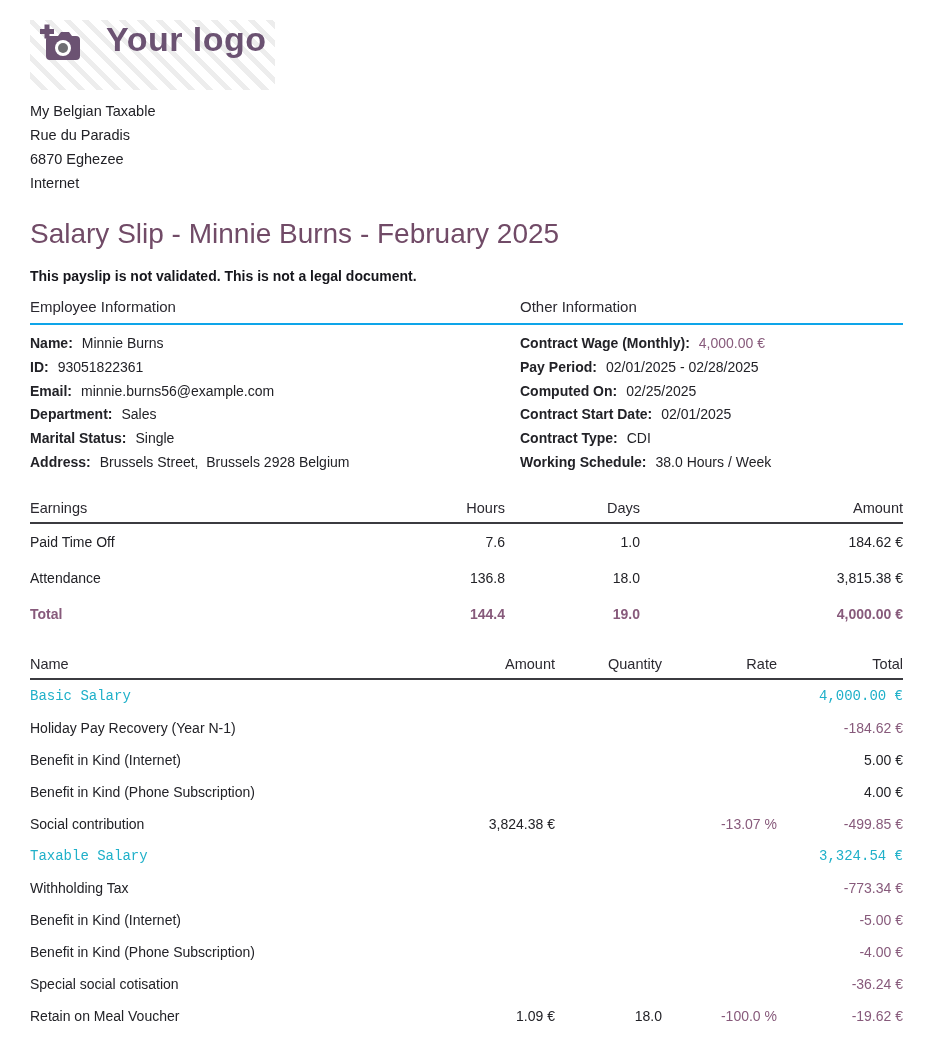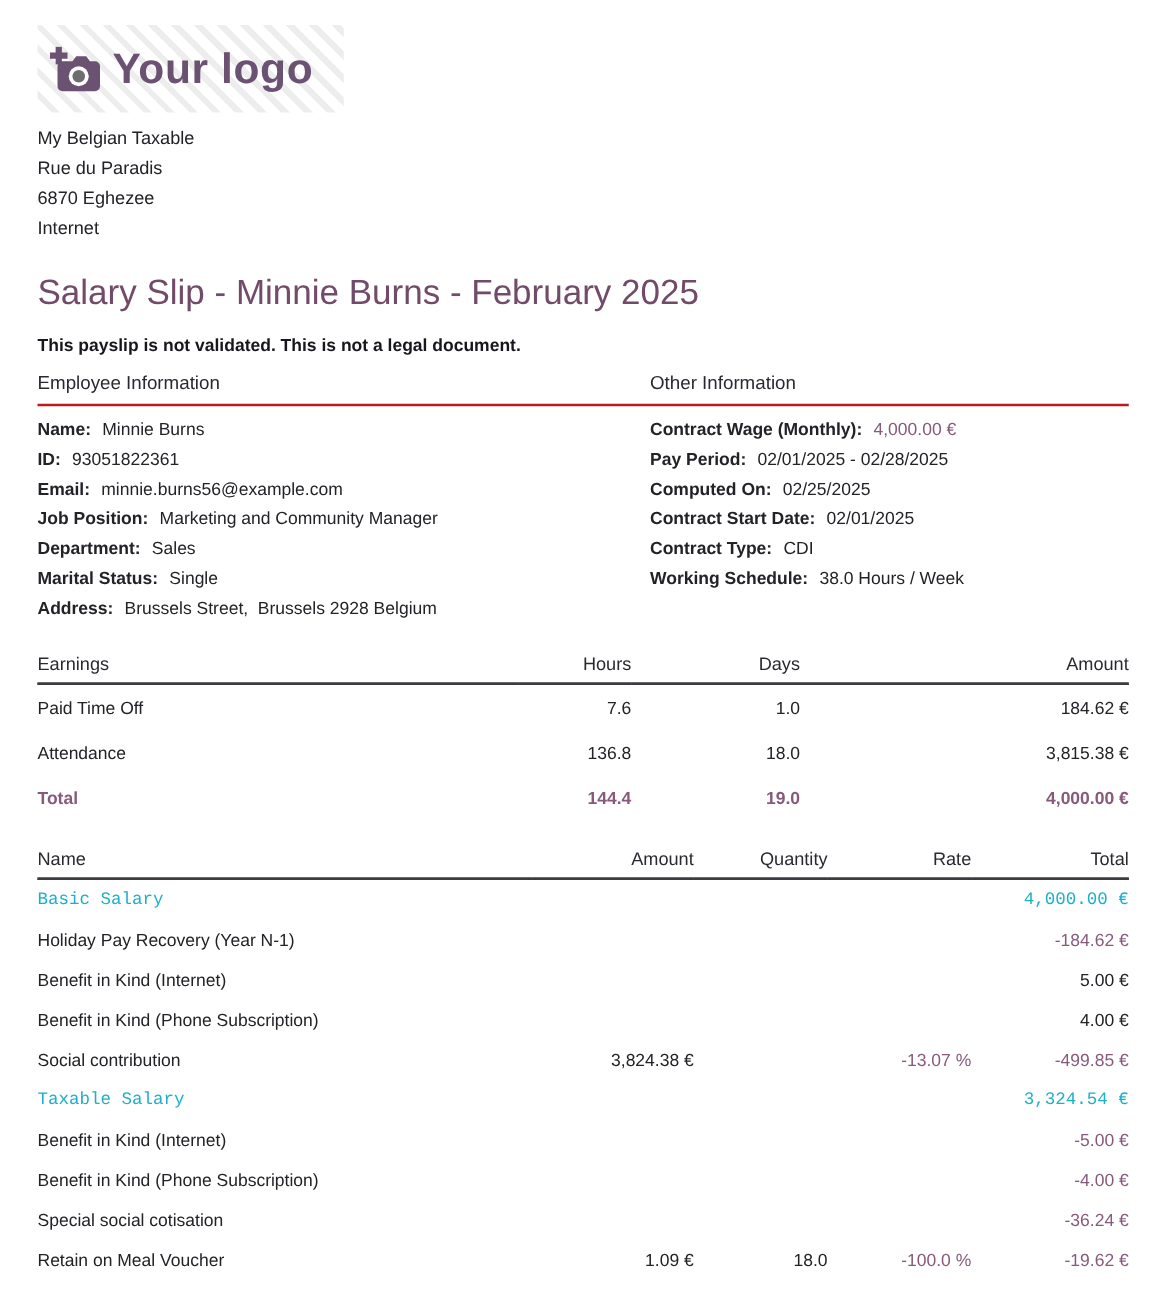--- a/index.html
+++ b/index.html
@@ -7,41 +7,41 @@
   body {
     font-family:"Liberation Sans","DejaVu Sans",sans-serif;
     color:#222227;
     font-size:14px;
   }
   .page { padding:20px 30px 0 30px; width:933px; }
 
   
   .logo-box {
     width:245px; height:70px;
-    display:flex; align-items:center; gap:8px; padding-left:10px;
+    display:flex; gap:24px; padding-left:10px;
     background:repeating-linear-gradient(45deg,#ffffff 0 8px,#ededed 8px 13px);
   }
   .logo-text {
     font-size:34px; font-weight:bold; color:#6b5272; letter-spacing:0.5px;
   }
 
   
   .company-address { margin-top:9px; font-size:14.5px; line-height:24px; }
 
   
   h1.title {
     margin-top:22px; font-size:28px; line-height:34px;
     font-weight:400; color:#714B67;
   }
   .warning { margin-top:17px; font-size:14px; font-weight:bold; color:#16161c; }
 
   
   .info-head-row {
     margin-top:14px; display:flex;
-    border-bottom:2px solid #b91c1c; padding-bottom:8px;
+    border-bottom:2px solid #0ea5e9; padding-bottom:8px;
     font-size:15px; color:#2b2930;
   }
   .info-head-left { width:490px; }
   .info-columns { display:flex; margin-top:7px; }
   .info-col-left { width:490px; }
   .info-col-right { flex:1; }
   .field { line-height:23.8px; font-size:14px; }
   .field .lbl { font-weight:bold; margin-right:9px; }
   .mauve { color:#875A7B; }
 
@@ -92,21 +92,20 @@
   <div class="info-head-row">
     <div class="info-head-left">Employee Information</div>
     <div>Other Information</div>
   </div>
 
   <div class="info-columns">
     <div class="info-col-left">
       <div class="field"><span class="lbl">Name:</span><span>Minnie Burns</span></div>
       <div class="field"><span class="lbl">ID:</span><span>93051822361</span></div>
       <div class="field"><span class="lbl">Email:</span><span>minnie.burns56@example.com</span></div>
-      <div class="field"><span class="lbl">Job Position:</span><span>Marketing and Community Manager</span></div>
       <div class="field"><span class="lbl">Department:</span><span>Sales</span></div>
       <div class="field"><span class="lbl">Marital Status:</span><span>Single</span></div>
       <div class="field"><span class="lbl">Address:</span><span>Brussels Street, &nbsp;Brussels 2928 Belgium</span></div>
     </div>
     <div class="info-col-right">
       <div class="field"><span class="lbl">Contract Wage (Monthly):</span><span class="mauve">4,000.00 €</span></div>
       <div class="field"><span class="lbl">Pay Period:</span><span>02/01/2025 - 02/28/2025</span></div>
       <div class="field"><span class="lbl">Computed On:</span><span>02/25/2025</span></div>
       <div class="field"><span class="lbl">Contract Start Date:</span><span>02/01/2025</span></div>
       <div class="field"><span class="lbl">Contract Type:</span><span>CDI</span></div>
@@ -205,20 +204,27 @@
         <td class="mauve">-499.85 €</td>
       </tr>
       <tr class="subtotal">
         <td class="first">Taxable Salary</td>
         <td></td>
         <td></td>
         <td></td>
         <td>3,324.54 €</td>
       </tr>
       <tr>
+        <td class="first">Withholding Tax</td>
+        <td></td>
+        <td></td>
+        <td></td>
+        <td class="mauve">-773.34 €</td>
+      </tr>
+      <tr>
         <td class="first">Benefit in Kind (Internet)</td>
         <td></td>
         <td></td>
         <td></td>
         <td class="mauve">-5.00 €</td>
       </tr>
       <tr>
         <td class="first">Benefit in Kind (Phone Subscription)</td>
         <td></td>
         <td></td>

